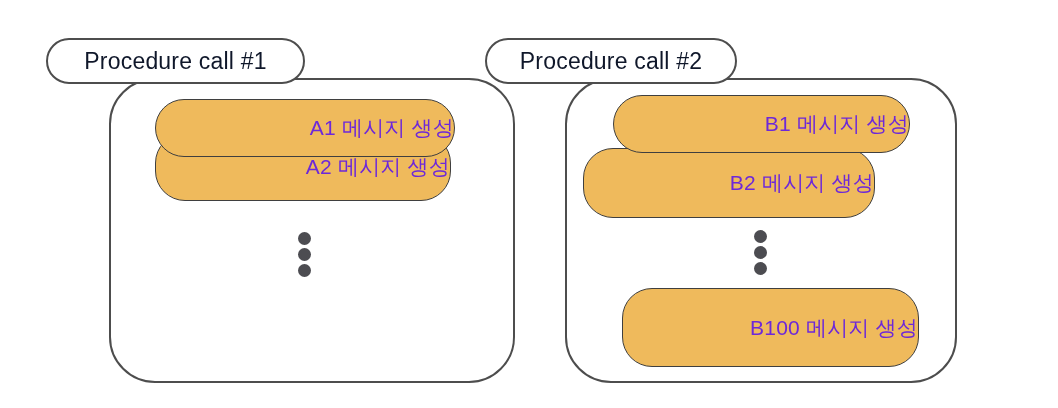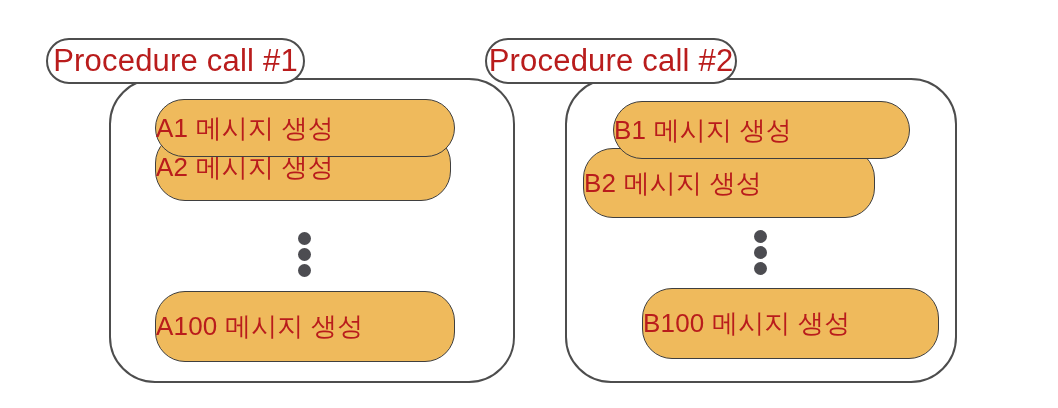--- a/index.html
+++ b/index.html
@@ -32,39 +32,39 @@
   
   .group-label {
     position: absolute;
     box-sizing: border-box;
     border: 2px solid #4d4d4d;
     border-radius: 26px;
     background: #ffffff;
     display: flex;
     align-items: center;
     justify-content: center;
-    color: #b91c1c;
-    font-size: 31px;
+    color: #0f172a;
+    font-size: 23px;
     letter-spacing: 0.2px;
     z-index: 5;
     white-space: nowrap;
   }
 
   
   .msg-box {
     position: absolute;
     box-sizing: border-box;
     background: #efba5c;
     border: 1.6px solid #3f3f3f;
     border-radius: 30px;
     display: flex;
     align-items: center;
-    justify-content: flex-start;
-    color: #b91c1c;
-    font-size: 26px;
+    justify-content: flex-end;
+    color: #6d28d9;
+    font-size: 21px;
     letter-spacing: 0.2px;
     white-space: nowrap;
     z-index: 3;
   }
   .msg-box.stacked-under {
     z-index: 2;
   }
 
   
   .vdots {
@@ -100,41 +100,38 @@
   <div class="msg-box stacked-under" style="left:155px; top:133px; width:296px; height:68px;">
     <span>A2 메시지 생성</span>
   </div>
 
   <div class="vdots" style="left:298px; top:232px; width:13px; height:45px;">
     <span class="dot"></span>
     <span class="dot"></span>
     <span class="dot"></span>
   </div>
 
-  <div class="msg-box" style="left:155px; top:291px; width:300px; height:71px;">
-    <span>A100 메시지 생성</span>
-  </div>
 
   <div class="group-container" style="left:565px; top:78px; width:392px; height:305px;"></div>
 
   <div class="group-label" style="left:485px; top:38px; width:252px; height:46px;">
     <span>Procedure call #2</span>
   </div>
 
-  <div class="msg-box" style="left:613px; top:101px; width:297px; height:58px;">
+  <div class="msg-box" style="left:613px; top:95px; width:297px; height:58px;">
     <span>B1 메시지 생성</span>
   </div>
 
   <div class="msg-box stacked-under" style="left:583px; top:148px; width:292px; height:70px;">
     <span>B2 메시지 생성</span>
   </div>
 
   <div class="vdots" style="left:754px; top:230px; width:13px; height:45px;">
     <span class="dot"></span>
     <span class="dot"></span>
     <span class="dot"></span>
   </div>
 
-  <div class="msg-box" style="left:642px; top:288px; width:297px; height:71px;">
+  <div class="msg-box" style="left:622px; top:288px; width:297px; height:79px;">
     <span>B100 메시지 생성</span>
   </div>
 
 </div>
 
 </body></html>

